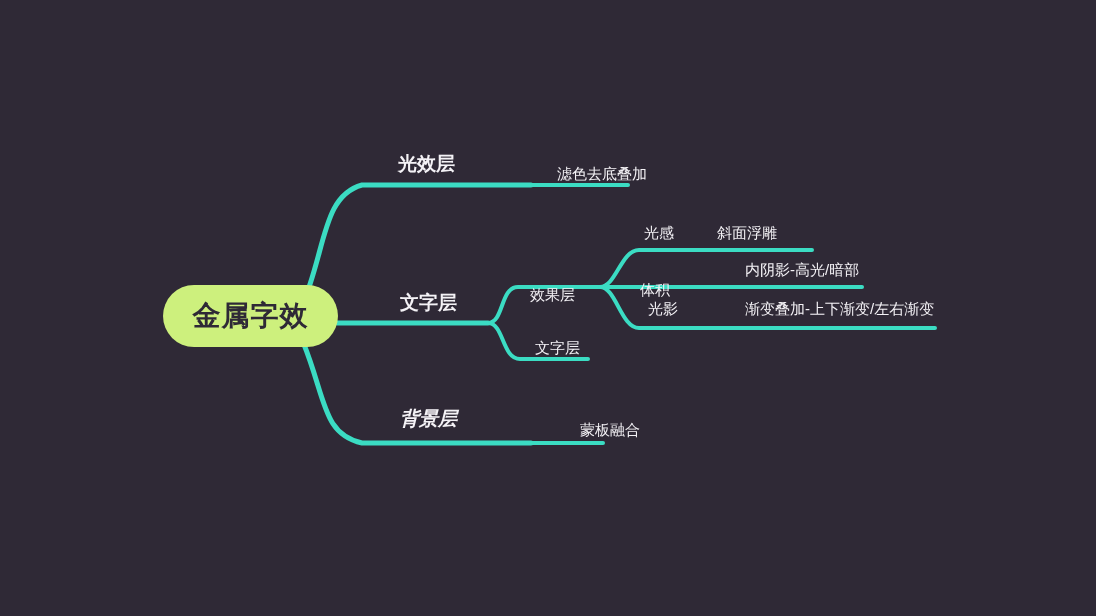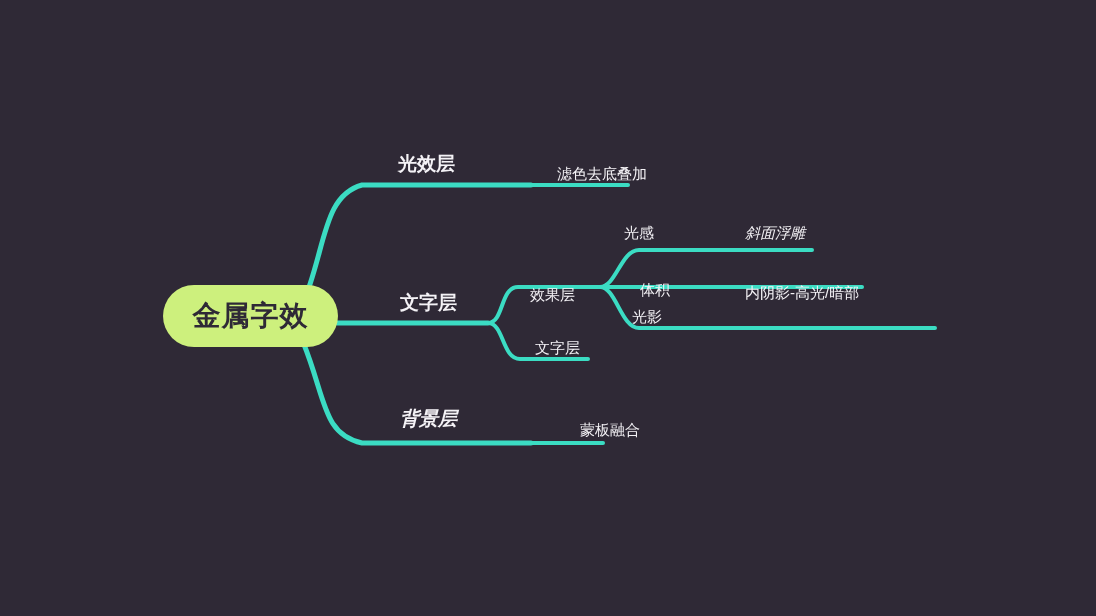--- a/index.html
+++ b/index.html
@@ -89,20 +89,21 @@
 
   <div class="node-label label-1" style="left:398px; top:151px;">光效层</div>
   <div class="node-label label-1" style="left:400px; top:290px;">文字层</div>
   <div class="node-label label-1" style="left:400px; top:406px;font-style:italic;">背景层</div>
 
   <div class="node-label label-2" style="left:535px; top:165px;margin-left:22px;">滤色去底叠加</div>
   <div class="node-label label-2" style="left:530px; top:262px;margin-top:24px;">效果层</div>
   <div class="node-label label-2" style="left:535px; top:339px;">文字层</div>
   <div class="node-label label-2" style="left:535px; top:421px;margin-left:45px;">蒙板融合</div>
 
-  <div class="node-label label-2" style="left:624px; top:224px;">光感</div>
+  <div class="node-label label-2" style="left:644px; top:224px;">光感</div>
   <div class="node-label label-2" style="left:640px; top:261px;margin-top:20px;">体积</div>
-  <div class="node-label label-2" style="left:632px; top:300px;margin-top:8px;">光影</div>
+  <div class="node-label label-2" style="left:648px; top:300px;">光影</div>
 
-  <div class="node-label label-2" style="left:745px; top:224px;font-style:italic;">斜面浮雕</div>
-  <div class="node-label label-2" style="left:745px; top:261px;margin-top:23px;">内阴影-高光/暗部</div>
+  <div class="node-label label-2" style="left:717px; top:224px;">斜面浮雕</div>
+  <div class="node-label label-2" style="left:745px; top:261px;">内阴影-高光/暗部</div>
+  <div class="node-label label-2" style="left:745px; top:300px;">渐变叠加-上下渐变/左右渐变</div>
 
 </div>
 
 </body></html>

